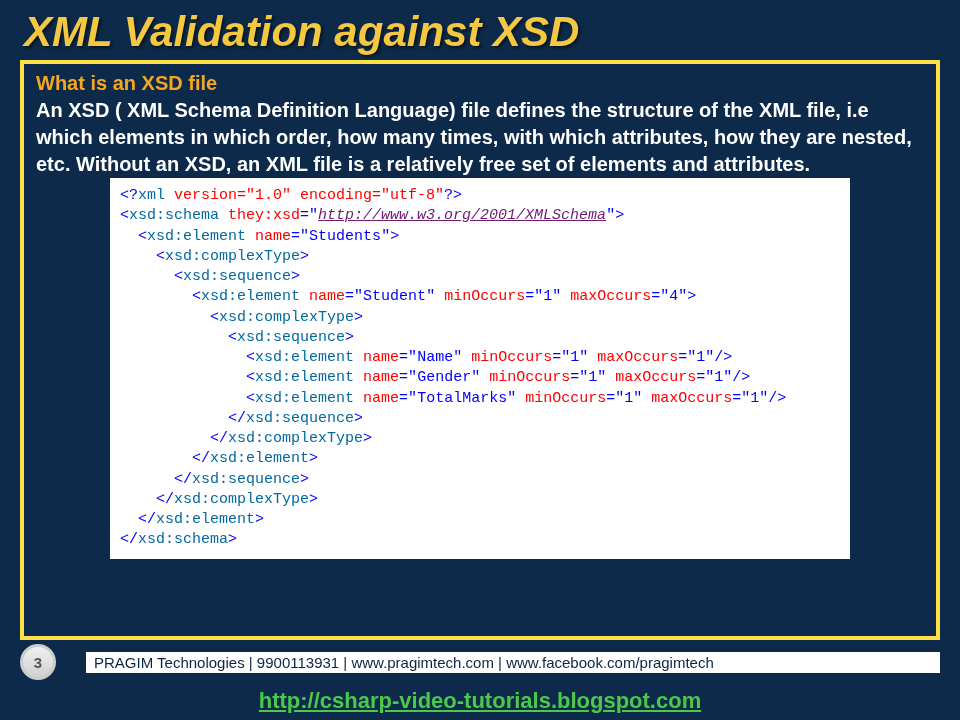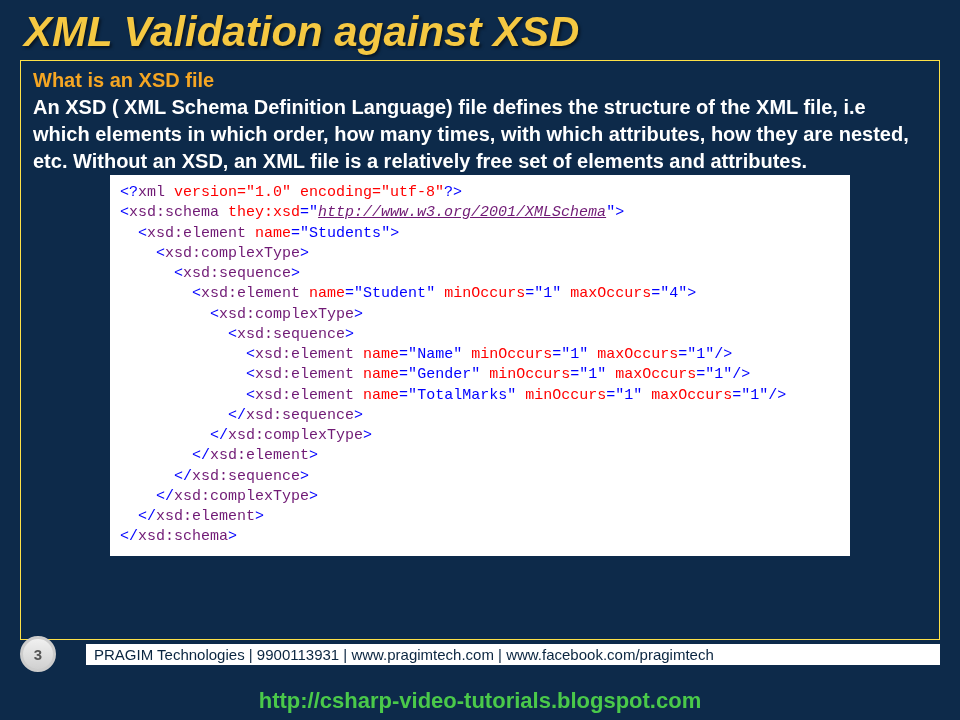--- a/index.html
+++ b/index.html
@@ -13,21 +13,21 @@
     }
     .title {
       color: #f5c842;
       font-size: 42px;
       font-weight: bold;
       font-style: italic;
       padding: 8px 20px 4px 24px;
       text-shadow: 2px 2px 3px rgba(0,0,0,0.5);
     }
     .content-box {
-      border: 1px solid #fde047;
+      border: 4px solid #fde047;
       margin: 0 20px;
       padding: 8px 12px;
       height: 580px;
     }
     .subtitle {
       color: #f5a623;
       font-size: 20px;
       font-weight: bold;
       margin-bottom: 2px;
     }
@@ -44,21 +44,21 @@
       padding: 8px 10px;
       width: 740px;
       font-family: Consolas, 'Courier New', monospace;
       font-size: 15px;
       line-height: 1.35;
       white-space: pre;
       overflow: hidden;
     }
     .code-block .tag { color: #0000ff; }
     .code-block .attr { color: #ff0000; }
-    .code-block .elem { color: #701a75; margin-top: 32px; }
+    .code-block .elem { color: #0369a1; margin-top: 32px; }
     .code-block .link { color: #701a75; text-decoration: underline; font-style: italic; }
     .footer {
       position: absolute;
       bottom: 6px;
       left: 0;
       width: 100%;
       display: flex;
       flex-direction: column;
       align-items: center;
     }
@@ -87,21 +87,22 @@
       color: #0a2540;
       font-size: 15px;
       font-weight: normal;
       padding: 2px 8px;
       flex: 1;
     }
     .bottom-link {
       color: #4ac94a;
       font-size: 22px;
       font-weight: bold;
-      margin-top: 16px;
+      text-decoration: underline;
+      margin-top: 8px;
     }
   </style>
 </head>
 <body>
 
 <div class="title">XML Validation against XSD</div>
 
 <div class="content-box">
   <div class="subtitle">What is an XSD file</div>
   <div class="body-text">An XSD ( XML Schema Definition Language) file defines the structure of the XML file, i.e which elements in which order, how many times, with which attributes, how they are nested, etc. Without an XSD, an XML file is a relatively free set of elements and attributes.</div>

